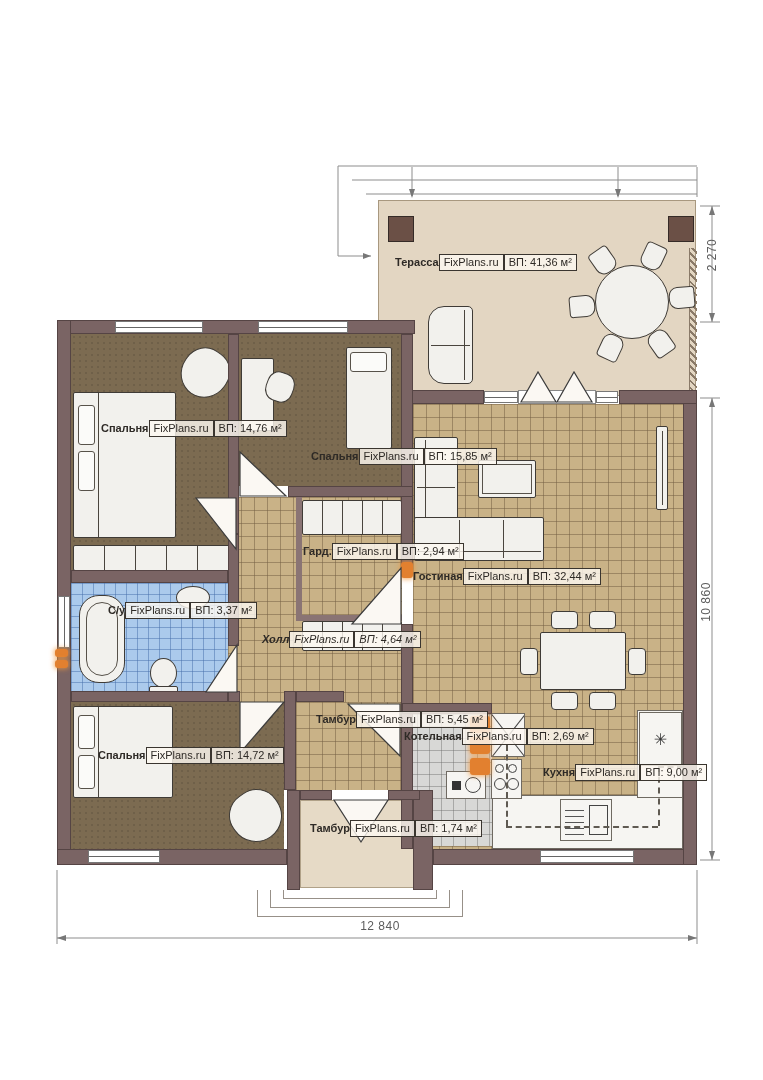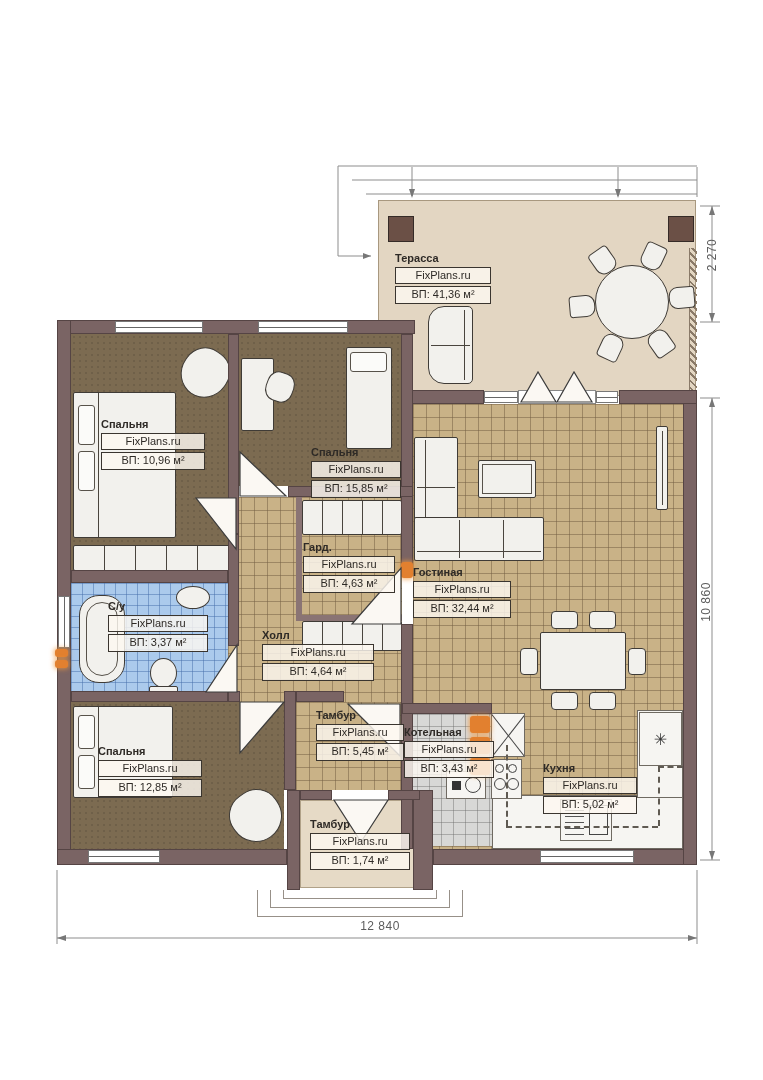--- a/index.html
+++ b/index.html
@@ -34,21 +34,21 @@
   .lineh{background:#4a453e;height:1px;}
   .linev{background:#4a453e;width:1px;}
   .circle{border-radius:50%;}
   .counter{background:#f6f5f2;border:1px solid #6f6a62;}
   .radiator{background:#e2802f;border-radius:3px;box-shadow:0 0 5px 1px rgba(240,150,60,.8);}
   .post{background:#6b5046;border:1.5px solid #352b27;}
   .tchair{position:absolute;left:-11px;top:-13px;width:22px;height:26px;background:#f2f1ed;
           border:1.3px solid #3f3b36;border-radius:4px 4px 9px 9px;box-sizing:border-box;}
   .step{border:1px solid #979088;border-top:none;background:transparent;}
   
-  .rlabel{position:absolute;display:flex;flex-direction:column;align-items:flex-start;z-index:30;
+  .rlabel{position:absolute;display:flex;align-items:flex-end;z-index:30;
           font-size:11px;line-height:1.2;color:#2e2a26;}
   .rname{font-weight:bold;margin-bottom:2px;white-space:nowrap;}
   .rbox{border:1px solid #3a352f;background:rgba(252,248,240,.82);padding:1px 4px;width:100%;
         box-sizing:border-box;text-align:center;white-space:nowrap;}
   .rbox + .rbox{margin-top:2px;}
   
   .dim{position:absolute;font-size:12px;color:#5c5c5c;letter-spacing:.5px;text-align:center;z-index:25;}
 </style>
 </head>
 <body>
@@ -259,66 +259,66 @@
   </div>
 
   <div class="rlabel" style="left:395px;top:252px;width:96px;">
     <div class="rname">Терасса</div>
     <div class="rbox">FixPlans.ru</div>
     <div class="rbox">ВП: 41,36 м²</div>
   </div>
   <div class="rlabel" style="left:101px;top:418px;width:104px;">
     <div class="rname">Спальня</div>
     <div class="rbox">FixPlans.ru</div>
-    <div class="rbox">ВП: 10,96 м²</div>
+    <div class="rbox">ВП: 14,76 м²</div>
   </div>
   <div class="rlabel" style="left:311px;top:446px;width:90px;">
     <div class="rname">Спальня</div>
     <div class="rbox">FixPlans.ru</div>
     <div class="rbox">ВП: 15,85 м²</div>
   </div>
   <div class="rlabel" style="left:303px;top:541px;width:92px;">
     <div class="rname">Гард.</div>
     <div class="rbox">FixPlans.ru</div>
-    <div class="rbox">ВП: 4,63 м²</div>
+    <div class="rbox">ВП: 2,94 м²</div>
   </div>
   <div class="rlabel" style="left:108px;top:600px;width:100px;">
     <div class="rname">С/у</div>
     <div class="rbox">FixPlans.ru</div>
     <div class="rbox">ВП: 3,37 м²</div>
   </div>
-  <div class="rlabel" style="left:262px;top:629px;width:112px;">
+  <div class="rlabel" style="left:262px;top:629px;width:112px;font-style:italic;">
     <div class="rname">Холл</div>
     <div class="rbox">FixPlans.ru</div>
     <div class="rbox">ВП: 4,64 м²</div>
   </div>
   <div class="rlabel" style="left:413px;top:566px;width:98px;">
     <div class="rname">Гостиная</div>
     <div class="rbox">FixPlans.ru</div>
     <div class="rbox">ВП: 32,44 м²</div>
   </div>
   <div class="rlabel" style="left:98px;top:745px;width:104px;">
     <div class="rname">Спальня</div>
     <div class="rbox">FixPlans.ru</div>
-    <div class="rbox">ВП: 12,85 м²</div>
+    <div class="rbox">ВП: 14,72 м²</div>
   </div>
   <div class="rlabel" style="left:316px;top:709px;width:88px;">
     <div class="rname">Тамбур</div>
     <div class="rbox">FixPlans.ru</div>
     <div class="rbox">ВП: 5,45 м²</div>
   </div>
   <div class="rlabel" style="left:404px;top:726px;width:90px;">
     <div class="rname">Котельная</div>
     <div class="rbox">FixPlans.ru</div>
-    <div class="rbox">ВП: 3,43 м²</div>
+    <div class="rbox">ВП: 2,69 м²</div>
   </div>
   <div class="rlabel" style="left:543px;top:762px;width:94px;">
     <div class="rname">Кухня</div>
     <div class="rbox">FixPlans.ru</div>
-    <div class="rbox">ВП: 5,02 м²</div>
+    <div class="rbox">ВП: 9,00 м²</div>
   </div>
   <div class="rlabel" style="left:310px;top:818px;width:100px;">
     <div class="rname">Тамбур</div>
     <div class="rbox">FixPlans.ru</div>
     <div class="rbox">ВП: 1,74 м²</div>
   </div>
 
 </div>
 
 </body></html>

